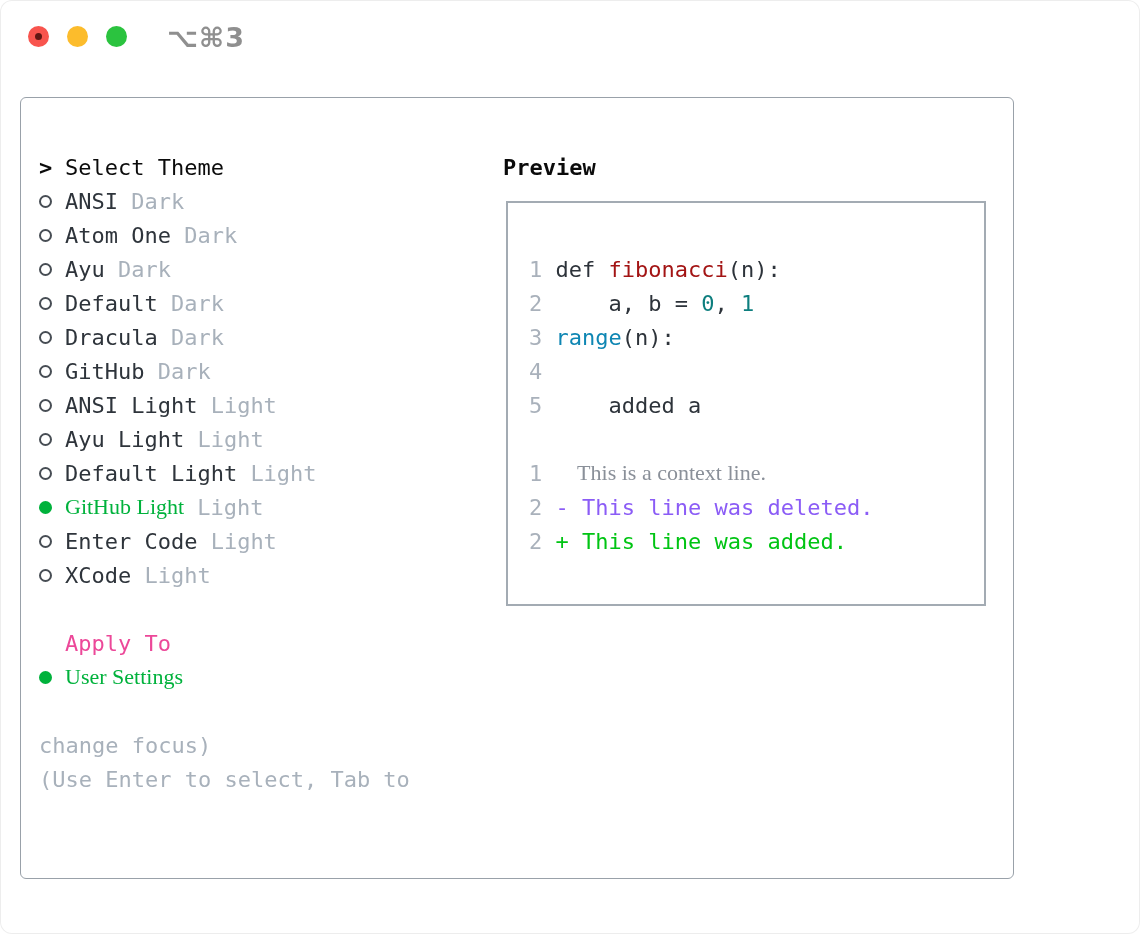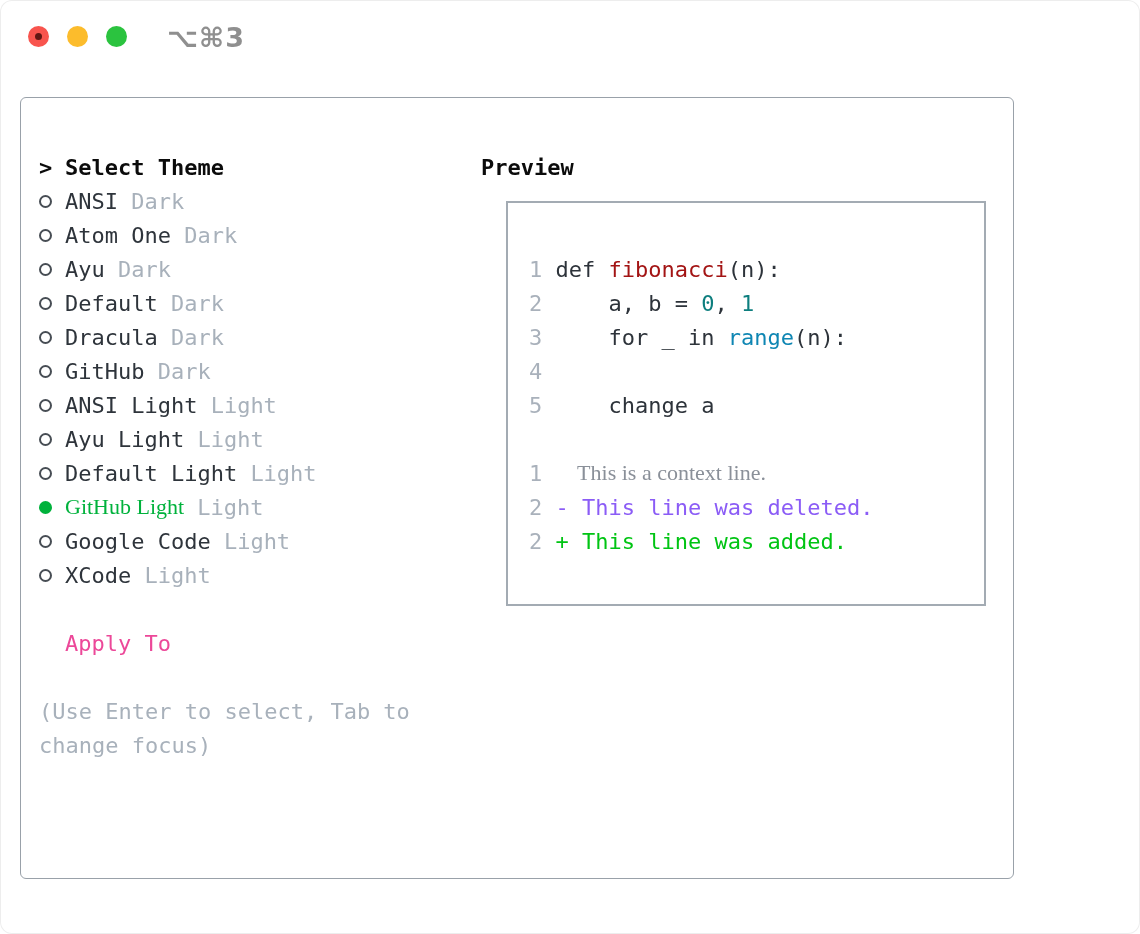--- a/index.html
+++ b/index.html
@@ -34,27 +34,27 @@
   }
   .leftcol{position:absolute;left:18px;top:52px;font-size:22px;}
   .row{height:34px;display:flex;align-items:center;white-space:pre;}
   .icon-cell{width:26px;display:flex;align-items:center;flex:none;}
   .circle{
     width:13px;height:13px;box-sizing:border-box;border:2px solid #474d54;
     border-radius:50%;
   }
   .circle.sel{background:#00b23c;border-color:#00b23c;}
   .prompt{font-weight:bold;color:#0b0b0b;}
-  .hdr{font-weight:bold;color:#0b0b0b;}
+  .hdr{font-weight:normal;color:#0b0b0b;}
   .t-name{color:#2e343b;text-align:center;}
   .t-name.sel-text{color:#00b23c;font-family:Liberation Serif, serif;}
   .t-tag{color:#a8b1bb;padding-left:13.2px;}
   .hint{color:#a8b1bb;}
   
-  .preview-label{position:absolute;left:460px;top:52px;font-size:22px;height:34px;
+  .preview-label{position:absolute;left:482px;top:52px;font-size:22px;height:34px;
     display:flex;align-items:center;font-weight:bold;color:#0b0b0b;}
   .preview-box{
     position:absolute;left:485px;top:103px;width:480px;height:405px;
     box-sizing:border-box;border:2px solid #a3abb3;background:#ffffff;
   }
   .codewrap{position:absolute;left:21px;top:15px;font-size:22px;}
   .cl{height:34px;display:flex;align-items:center;white-space:pre;}
   .tok-lineno{color:#a9b1bb;}
   .tok-code{color:#2d333a;}
   .tok-func{color:#a31414;}
@@ -88,44 +88,45 @@
           <div class="row"><span class="icon-cell"><span class="circle"></span></span><span class="t-name">ANSI</span><span class="t-tag">Dark</span></div>
           <div class="row"><span class="icon-cell"><span class="circle"></span></span><span class="t-name">Atom One</span><span class="t-tag">Dark</span></div>
           <div class="row"><span class="icon-cell"><span class="circle"></span></span><span class="t-name">Ayu</span><span class="t-tag">Dark</span></div>
           <div class="row"><span class="icon-cell"><span class="circle"></span></span><span class="t-name">Default</span><span class="t-tag">Dark</span></div>
           <div class="row"><span class="icon-cell"><span class="circle"></span></span><span class="t-name">Dracula</span><span class="t-tag">Dark</span></div>
           <div class="row"><span class="icon-cell"><span class="circle"></span></span><span class="t-name">GitHub</span><span class="t-tag">Dark</span></div>
           <div class="row"><span class="icon-cell"><span class="circle"></span></span><span class="t-name">ANSI Light</span><span class="t-tag">Light</span></div>
           <div class="row"><span class="icon-cell"><span class="circle"></span></span><span class="t-name">Ayu Light</span><span class="t-tag">Light</span></div>
           <div class="row"><span class="icon-cell"><span class="circle"></span></span><span class="t-name">Default Light</span><span class="t-tag">Light</span></div>
           <div class="row"><span class="icon-cell"><span class="circle sel"></span></span><span class="t-name sel-text">GitHub Light</span><span class="t-tag">Light</span></div>
-          <div class="row"><span class="icon-cell"><span class="circle"></span></span><span class="t-name">Google Code</span><span class="t-tag">Light</span></div>
+          <div class="row"><span class="icon-cell"><span class="circle"></span></span><span class="t-name">Enter Code</span><span class="t-tag">Light</span></div>
           <div class="row"><span class="icon-cell"><span class="circle"></span></span><span class="t-name">XCode</span><span class="t-tag">Light</span></div>
         </div>
       <div class="row"></div>
       <div class="row">
         <span class="icon-cell"></span><span class="t-name" style="color:#ec4899;">Apply To</span>
       </div>
       <div id="apply-list">
+          <div class="row"><span class="icon-cell"><span class="circle sel"></span></span><span class="t-name sel-text">User Settings</span></div>
         </div>
       <div class="row"></div>
+      <div class="row hint">change focus)</div>
       <div class="row hint">(Use Enter to select, Tab to</div>
-      <div class="row hint">change focus)</div>
     </div>
 
     <div class="preview-label">Preview</div>
 
     <div class="preview-box">
       <div class="codewrap" id="code-lines">
           <div class="cl">&nbsp;</div>
           <div class="cl"><span class="tok-lineno">1 </span><span class="tok-code">def </span><span class="tok-func">fibonacci</span><span class="tok-code">(n):</span></div>
           <div class="cl"><span class="tok-lineno">2 </span><span class="tok-code">    a, b = </span><span class="tok-num">0</span><span class="tok-code">, </span><span class="tok-num">1</span></div>
-          <div class="cl"><span class="tok-lineno">3 </span><span class="tok-code">    for _ in </span><span class="tok-builtin">range</span><span class="tok-code">(n):</span></div>
+          <div class="cl"><span class="tok-lineno">3 </span><span class="tok-builtin">range</span><span class="tok-code">(n):</span></div>
           <div class="cl"><span class="tok-lineno">4 </span></div>
-          <div class="cl"><span class="tok-lineno">5 </span><span class="tok-code">    change a</span></div>
+          <div class="cl"><span class="tok-lineno">5 </span><span class="tok-code">    added a</span></div>
           <div class="cl">&nbsp;</div>
           <div class="cl"><span class="tok-lineno">1 </span><span class="tok-context">    This is a context line.</span></div>
           <div class="cl"><span class="tok-lineno">2 </span><span class="tok-deleted">- This line was deleted.</span></div>
           <div class="cl"><span class="tok-lineno">2 </span><span class="tok-added">+ This line was added.</span></div>
         </div>
     </div>
 
   </div>
 </div>
 

